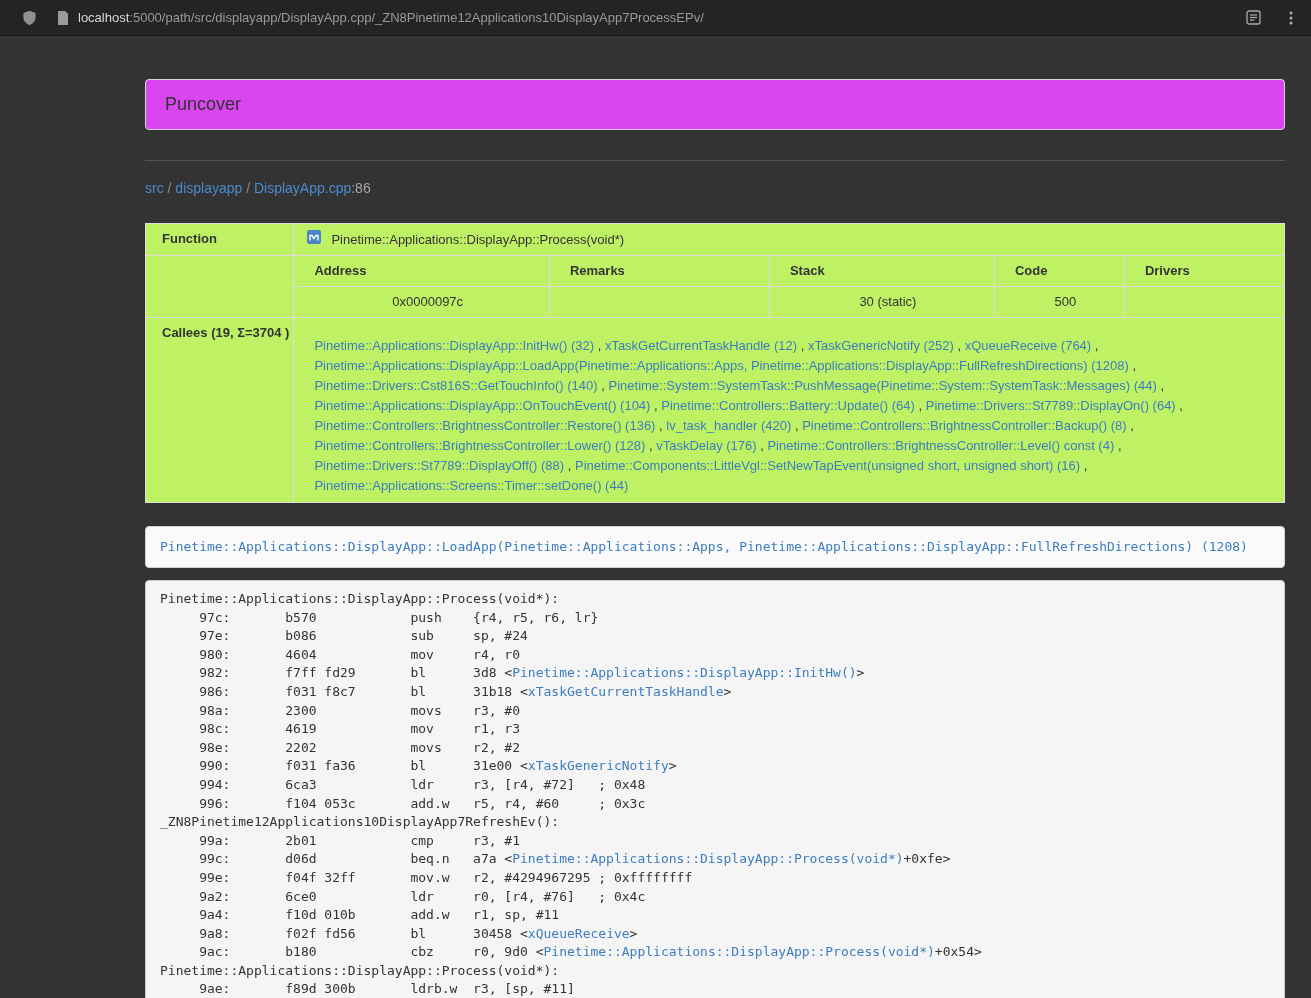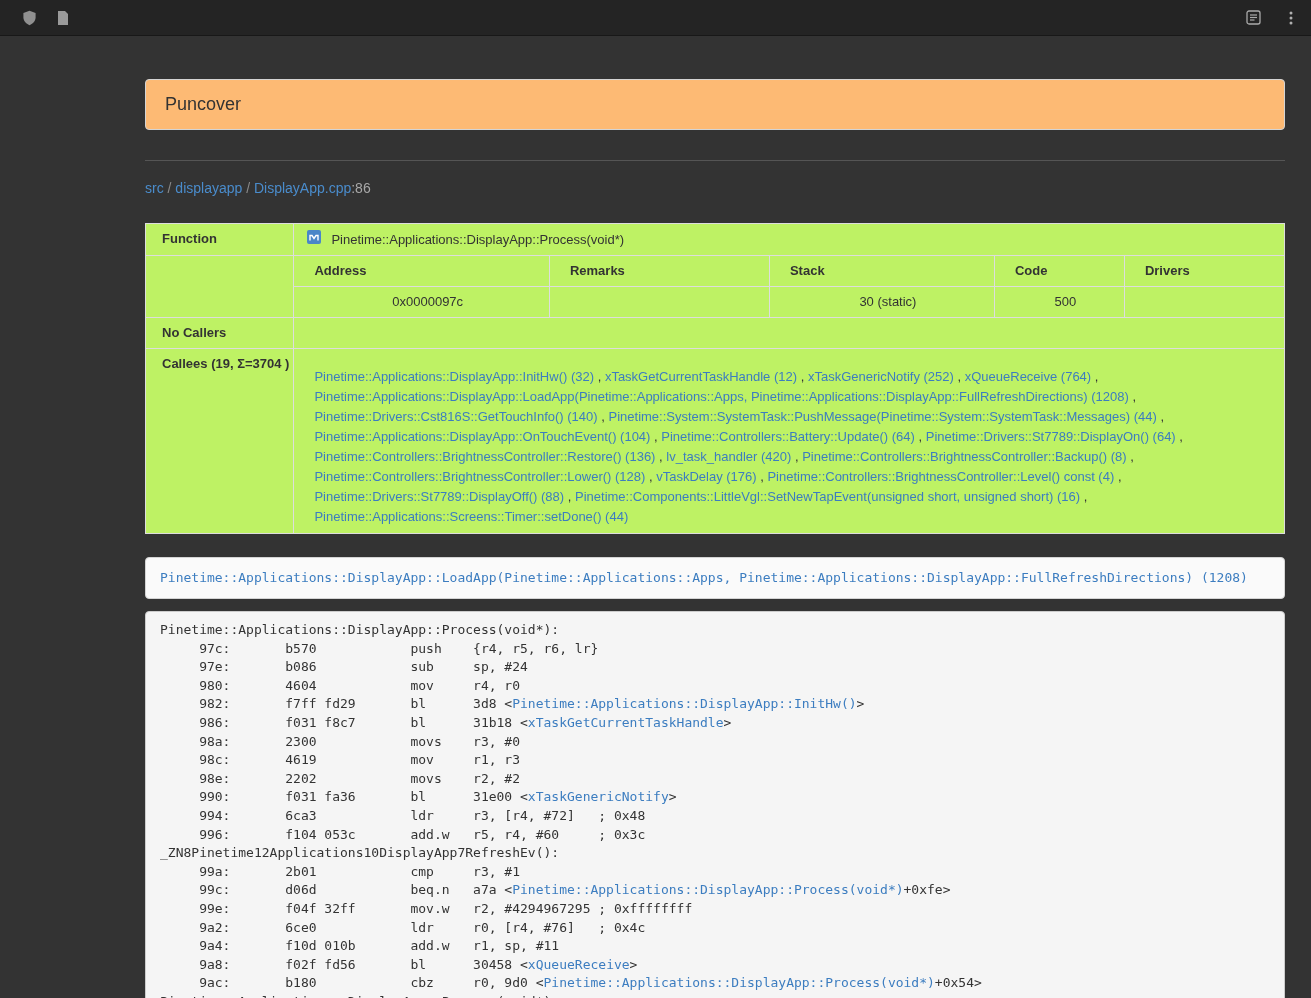--- a/index.html
+++ b/index.html
@@ -23,21 +23,21 @@
   .url { font-size: 13px; color: #9a9a9a; white-space: nowrap; }
   .url .host { color: #d8d8d8; }
   .topbar-spacer { flex: 1; }
   .tb-reader { margin-right: 28px; }
   .tb-kebab { padding-right: 4px; }
 
   
   .container { width: 1170px; margin-left: 130px; padding: 0 15px; }
 
   .title-panel {
-    margin-top: 43px; background: #fdba74; border: 1px solid #d4d4d4;
+    margin-top: 43px; background: #d946ef; border: 1px solid #d4d4d4;
     border-radius: 4px; padding: 14px 19px; height: 51px;
   }
   .brand { font-size: 18px; color: #333; }
 
   hr.rule { border: none; border-top: 1px solid #555555; margin: 30px 0 0 0; }
 
   .breadcrumb { padding: 19px 0 27px 0; font-size: 14px; }
   .bc-link { color: #4a8ccc; }
   .bc-sep { color: #8a8a8a; }
   .bc-suffix { color: #a8a8a8; }
@@ -98,20 +98,21 @@
   <span class="tb-shield">
     <svg width="15" height="16" viewBox="0 0 15 16">
         <path d="M7.5 0.8 L13.6 3v4.3c0 3.6-2.5 6.4-6.1 7.9C3.9 13.7 1.4 10.9 1.4 7.3V3z" fill="#909090"></path>
       </svg>
   </span>
   <span class="tb-doc">
     <svg width="12" height="14" viewBox="0 0 12 14">
         <path d="M1 0h7l3 3v11H1z" fill="#9a9a9a"></path>
       </svg>
   </span>
+  <span class="url"><span class="host">localhost</span><span>:5000/path/src/displayapp/DisplayApp.cpp/_ZN8Pinetime12Applications10DisplayApp7ProcessEPv/</span></span>
   <span class="topbar-spacer"></span>
   <span class="tb-reader">
     <svg width="15" height="15" viewBox="0 0 15 15">
         <rect x="1" y="1" width="13" height="13" rx="2" fill="none" stroke="#aaaaaa" stroke-width="1.3"></rect>
         <line x1="4" y1="5" x2="11" y2="5" stroke="#aaaaaa" stroke-width="1.2"></line>
         <line x1="4" y1="7.5" x2="11" y2="7.5" stroke="#aaaaaa" stroke-width="1.2"></line>
         <line x1="4" y1="10" x2="8.5" y2="10" stroke="#aaaaaa" stroke-width="1.2"></line>
       </svg>
   </span>
   <span class="tb-kebab">
@@ -173,24 +174,20 @@
                 <td></td>
                 <td>30 (static)</td>
                 <td>500</td>
                 <td></td>
               </tr>
             </tbody>
           </table>
         </td>
       </tr>
       <tr>
-        <th class="label-col">No Callers</th>
-        <td class="content-col"></td>
-      </tr>
-      <tr>
         <th class="label-col">Callees (19, Σ=3704 )</th>
         <td class="content-col callees-cell"><a class="callee-link">Pinetime::Applications::DisplayApp::InitHw() (32)</a><span class="callee-sep"> , </span><a class="callee-link">xTaskGetCurrentTaskHandle (12)</a><span class="callee-sep"> , </span><a class="callee-link">xTaskGenericNotify (252)</a><span class="callee-sep"> , </span><a class="callee-link">xQueueReceive (764)</a><span class="callee-sep"> , </span><a class="callee-link">Pinetime::Applications::DisplayApp::LoadApp(Pinetime::Applications::Apps, Pinetime::Applications::DisplayApp::FullRefreshDirections) (1208)</a><span class="callee-sep"> , </span><a class="callee-link">Pinetime::Drivers::Cst816S::GetTouchInfo() (140)</a><span class="callee-sep"> , </span><a class="callee-link">Pinetime::System::SystemTask::PushMessage(Pinetime::System::SystemTask::Messages) (44)</a><span class="callee-sep"> , </span><a class="callee-link">Pinetime::Applications::DisplayApp::OnTouchEvent() (104)</a><span class="callee-sep"> , </span><a class="callee-link">Pinetime::Controllers::Battery::Update() (64)</a><span class="callee-sep"> , </span><a class="callee-link">Pinetime::Drivers::St7789::DisplayOn() (64)</a><span class="callee-sep"> , </span><a class="callee-link">Pinetime::Controllers::BrightnessController::Restore() (136)</a><span class="callee-sep"> , </span><a class="callee-link">lv_task_handler (420)</a><span class="callee-sep"> , </span><a class="callee-link">Pinetime::Controllers::BrightnessController::Backup() (8)</a><span class="callee-sep"> , </span><a class="callee-link">Pinetime::Controllers::BrightnessController::Lower() (128)</a><span class="callee-sep"> , </span><a class="callee-link">vTaskDelay (176)</a><span class="callee-sep"> , </span><a class="callee-link">Pinetime::Controllers::BrightnessController::Level() const (4)</a><span class="callee-sep"> , </span><a class="callee-link">Pinetime::Drivers::St7789::DisplayOff() (88)</a><span class="callee-sep"> , </span><a class="callee-link">Pinetime::Components::LittleVgl::SetNewTapEvent(unsigned short, unsigned short) (16)</a><span class="callee-sep"> , </span><a class="callee-link">Pinetime::Applications::Screens::Timer::setDone() (44)</a></td>
       </tr>
     </tbody>
   </table>
 
   <div class="panel-callee">
     <a>Pinetime::Applications::DisplayApp::LoadApp(Pinetime::Applications::Apps, Pinetime::Applications::DisplayApp::FullRefreshDirections) (1208)</a>
   </div>
 

